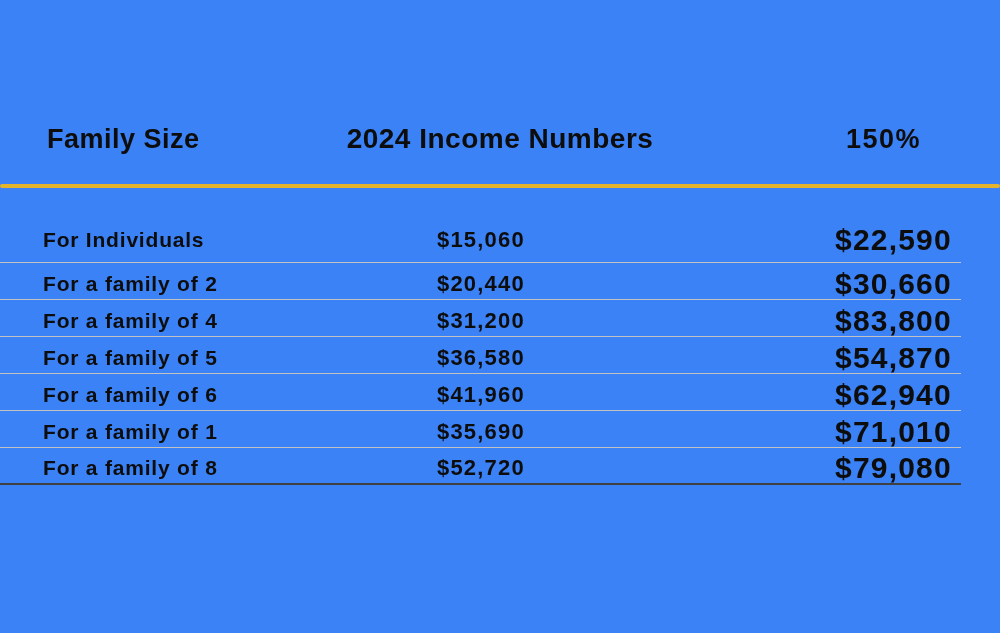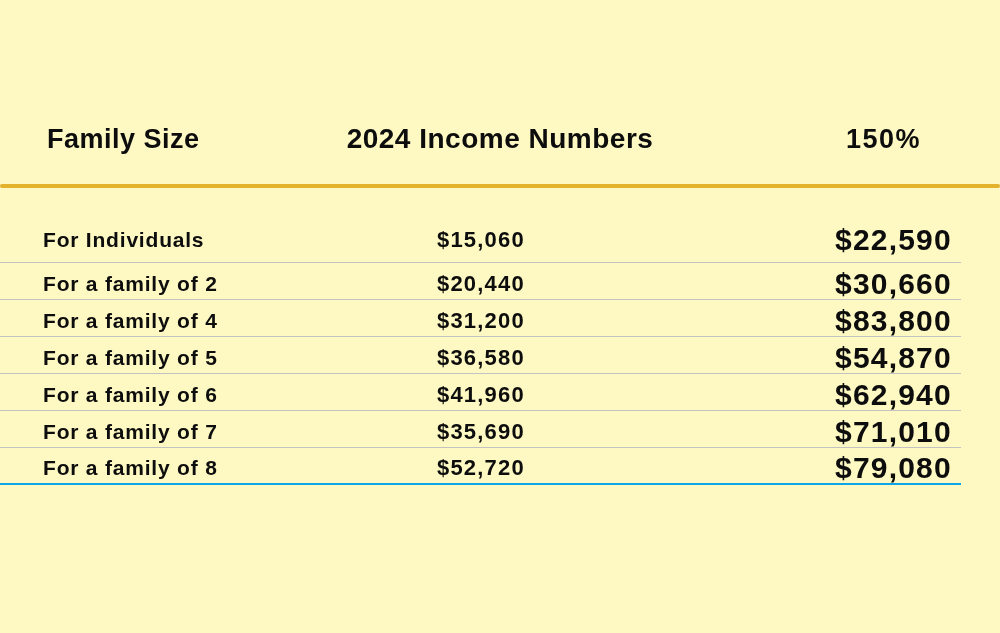--- a/index.html
+++ b/index.html
@@ -1,20 +1,20 @@
 <!DOCTYPE html>
 <html><head>
 <meta charset="utf-8">
 <style>
   html, body { margin: 0; padding: 0; background: #ffffff; }
   .canvas {
     position: relative;
     width: 1000px;
     height: 633px;
-    background: #fef9c3;
+    background: #3b82f6;
     overflow: hidden;
     font-family: "Liberation Sans", sans-serif;
     color: #0d0d0d;
   }
   .col-head {
     position: absolute;
     top: 122px;
     font-weight: 700;
     white-space: nowrap;
     line-height: 34px;
@@ -33,21 +33,21 @@
     left: 0; top: 189px;
     width: 961px;
   }
   .row {
     position: relative;
     height: 37px;
     box-sizing: border-box;
     border-bottom: 1px solid #c2c2c2;
   }
   .row.first { height: 74px; }
-  .row.last  { border-bottom: 2px solid #0ea5e9; }
+  .row.last  { border-bottom: 2px solid #404040; }
   .cell {
     position: absolute;
     bottom: 3px;
     font-weight: 700;
     font-size: 21px;
     letter-spacing: 0.8px;
     white-space: nowrap;
     line-height: 25px;
   }
   .row.first .cell { bottom: 10px; }
@@ -85,21 +85,21 @@
     <span class="cell c1">For a family of 5</span>
     <span class="cell c2">$36,580</span>
     <span class="cell c3">$54,870</span>
   </div>
       <div class="row">
     <span class="cell c1">For a family of 6</span>
     <span class="cell c2">$41,960</span>
     <span class="cell c3">$62,940</span>
   </div>
       <div class="row">
-    <span class="cell c1">For a family of 7</span>
+    <span class="cell c1">For a family of 1</span>
     <span class="cell c2">$35,690</span>
     <span class="cell c3">$71,010</span>
   </div>
       <div class="row last">
     <span class="cell c1">For a family of 8</span>
     <span class="cell c2">$52,720</span>
     <span class="cell c3">$79,080</span>
   </div>
     </div>
 </div>

